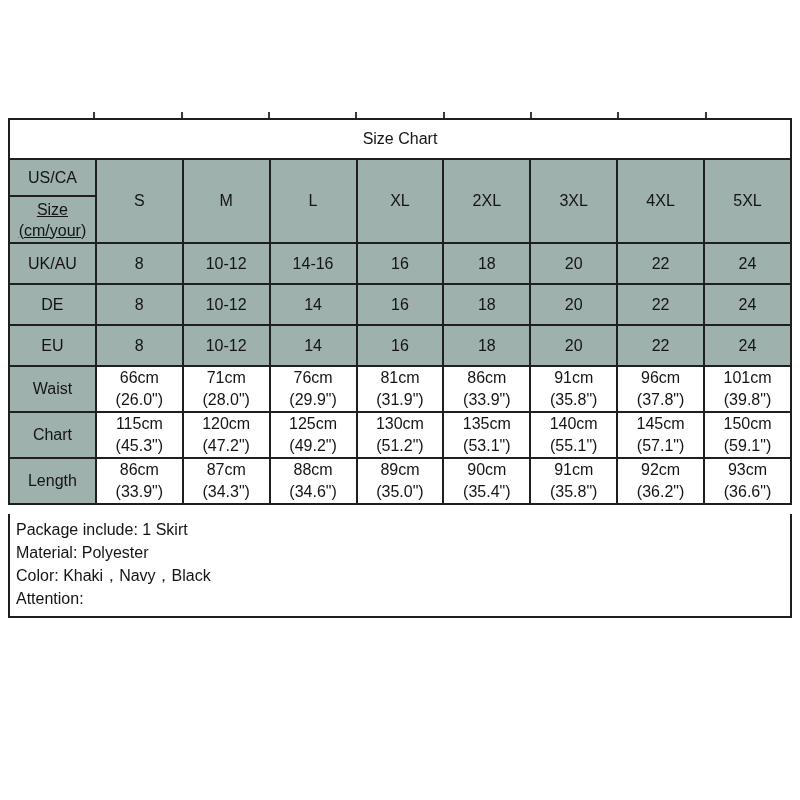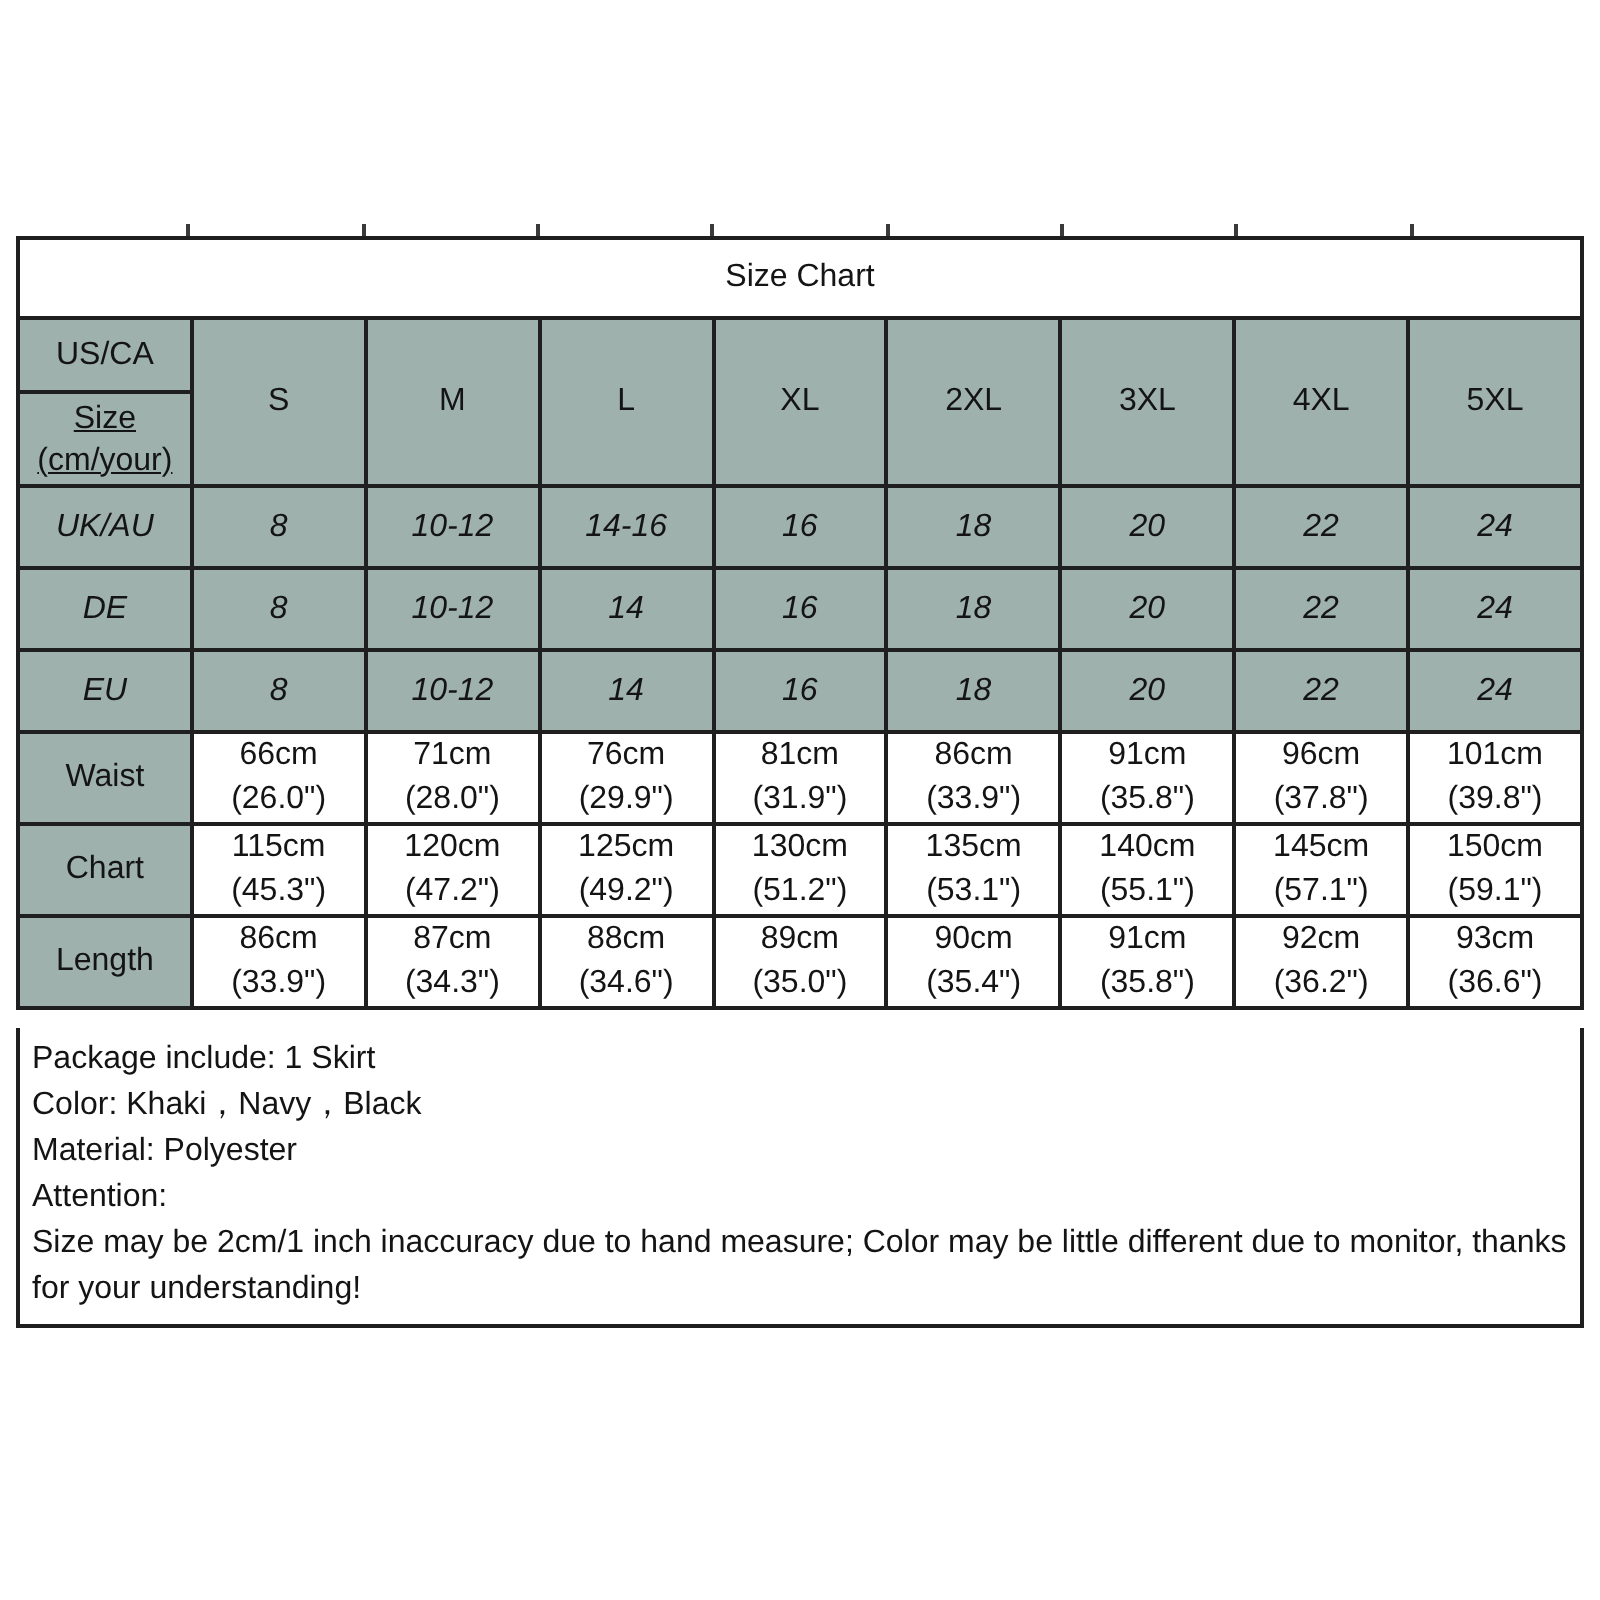--- a/index.html
+++ b/index.html
@@ -49,21 +49,21 @@
     padding: 0;
   }
   td.title-cell {
     height: 38px;
     background: #ffffff;
     font-size: 17px;
   }
   .hdr { background: #9eb1ac; }
   td.corner-top   { height: 35px; }
   td.corner-bottom{ height: 45px; line-height: 21px; text-decoration: underline; }
-  td.region-row   { height: 39px; font-style: italic; }
+  td.region-row   { height: 39px; }
   td.meas-row     { height: 42px; line-height: 22px; }
 
   .details-box {
     position: absolute;
     left: 8px; top: 514px;
     width: 784px;
     box-sizing: border-box;
     border: 2px solid #1f1f1f;
     border-top: none;
     background: #ffffff;
@@ -186,19 +186,18 @@
       <td class="meas-row"><span>90cm</span><br><span>(35.4")</span></td>
       <td class="meas-row"><span>91cm</span><br><span>(35.8")</span></td>
       <td class="meas-row"><span>92cm</span><br><span>(36.2")</span></td>
       <td class="meas-row"><span>93cm</span><br><span>(36.6")</span></td>
     </tr>
   </tbody>
     </table>
 
   <div class="details-box">
     <p>Package include: 1 Skirt</p>
+    <p>Material: Polyester</p>
     <p>Color: Khaki，Navy，Black</p>
-    <p>Material: Polyester</p>
     <p>Attention:</p>
-    <p>Size may be 2cm/1 inch inaccuracy due to hand measure; Color may be little different due to monitor, thanks for your understanding!</p>
   </div>
 
 </div>
 
 </body></html>

